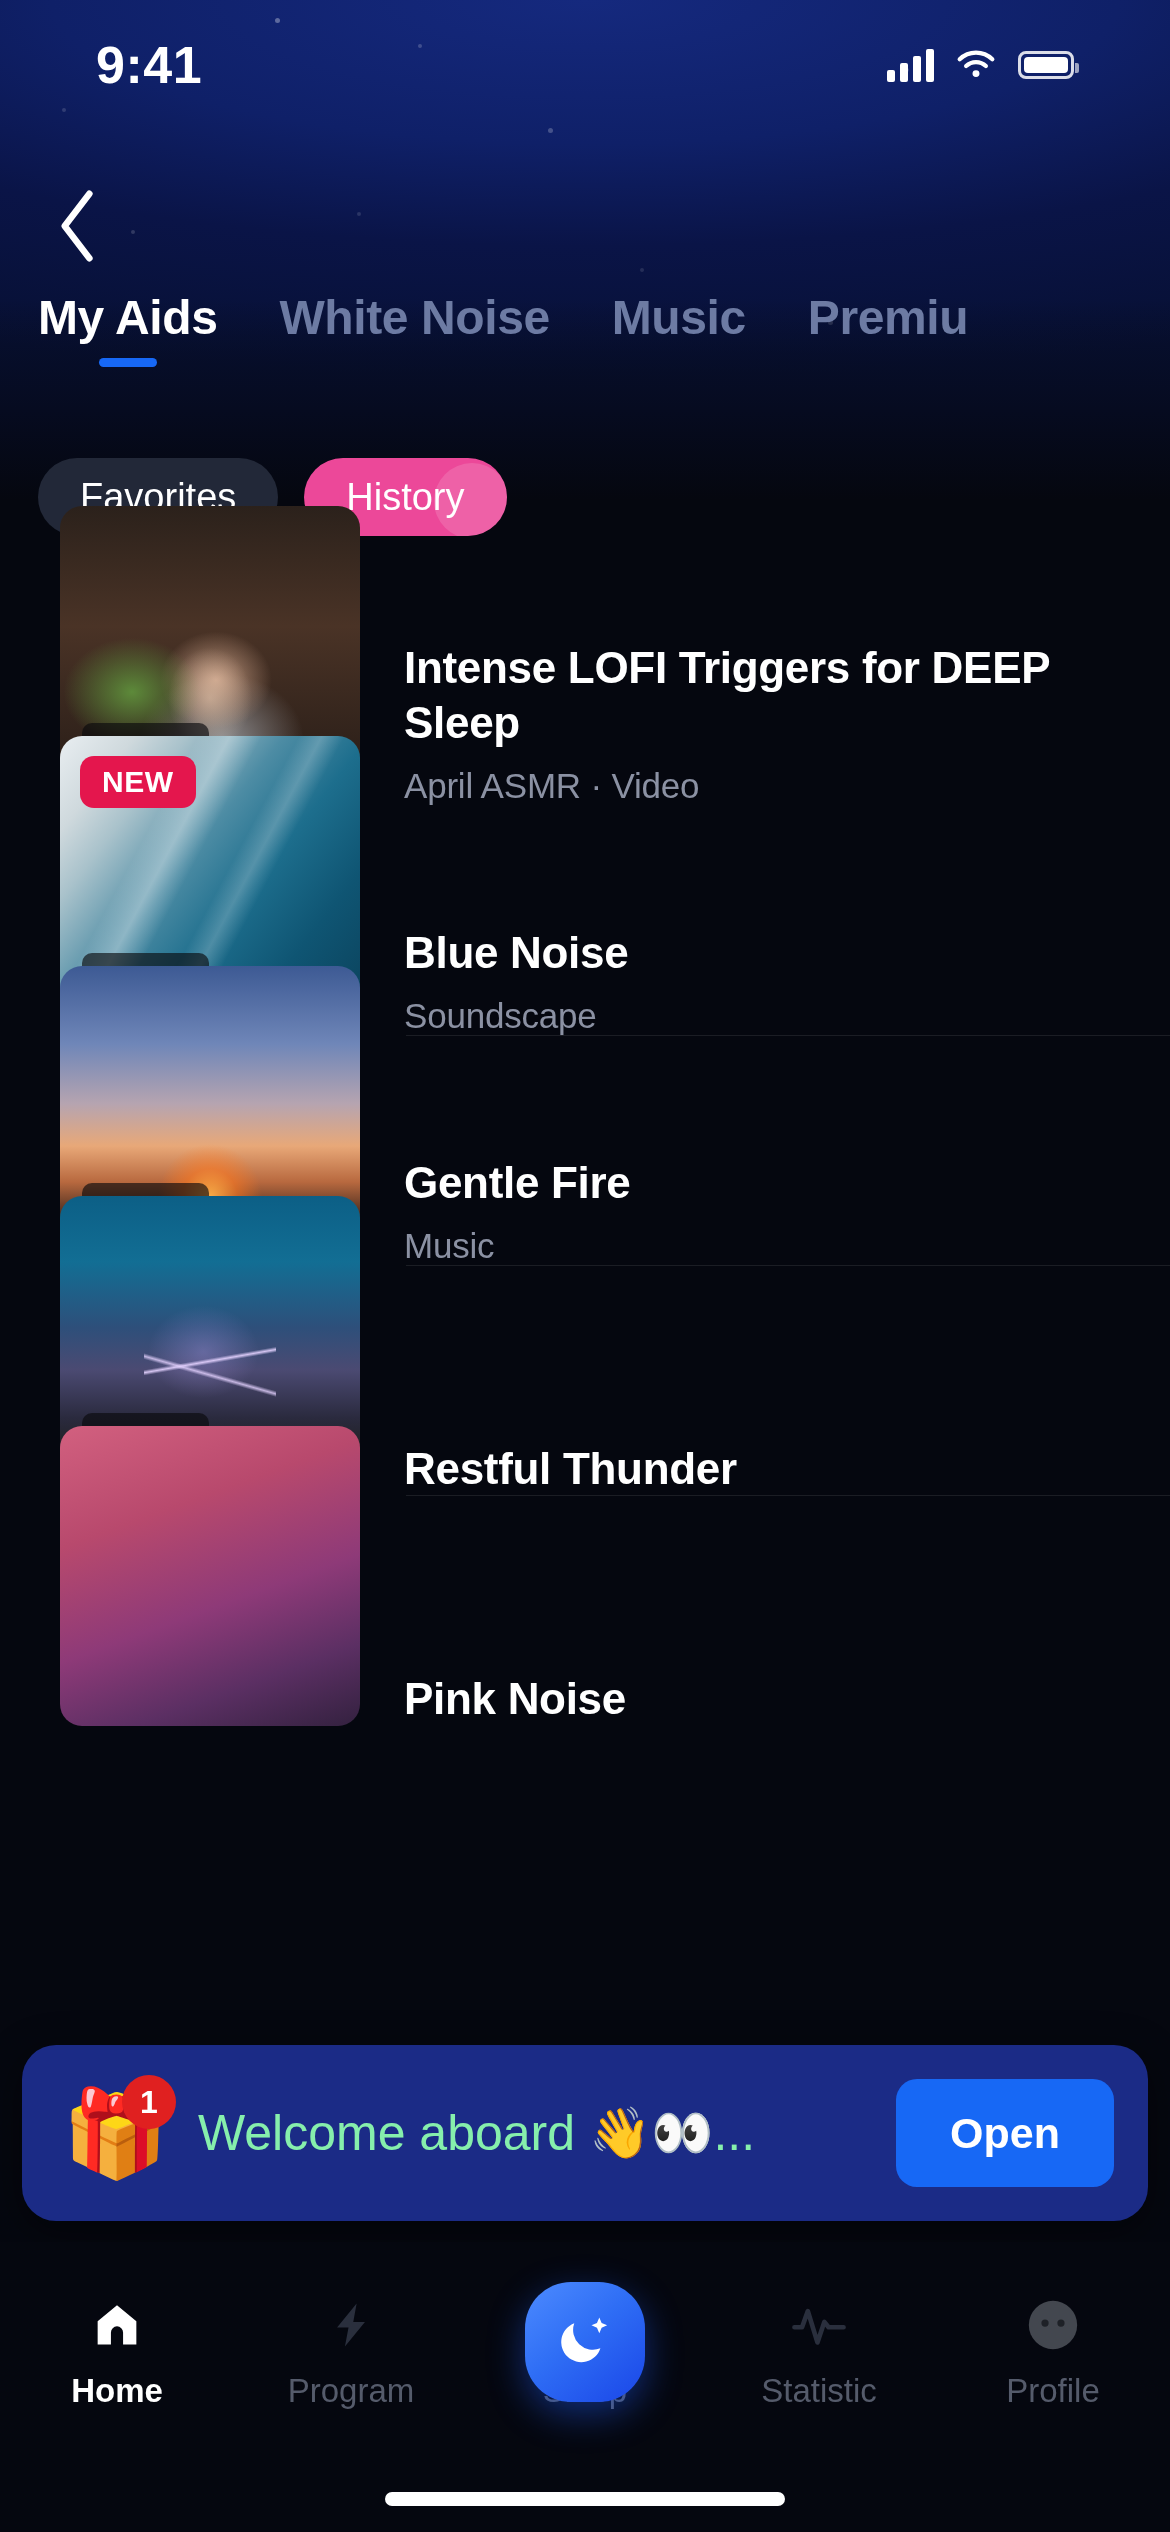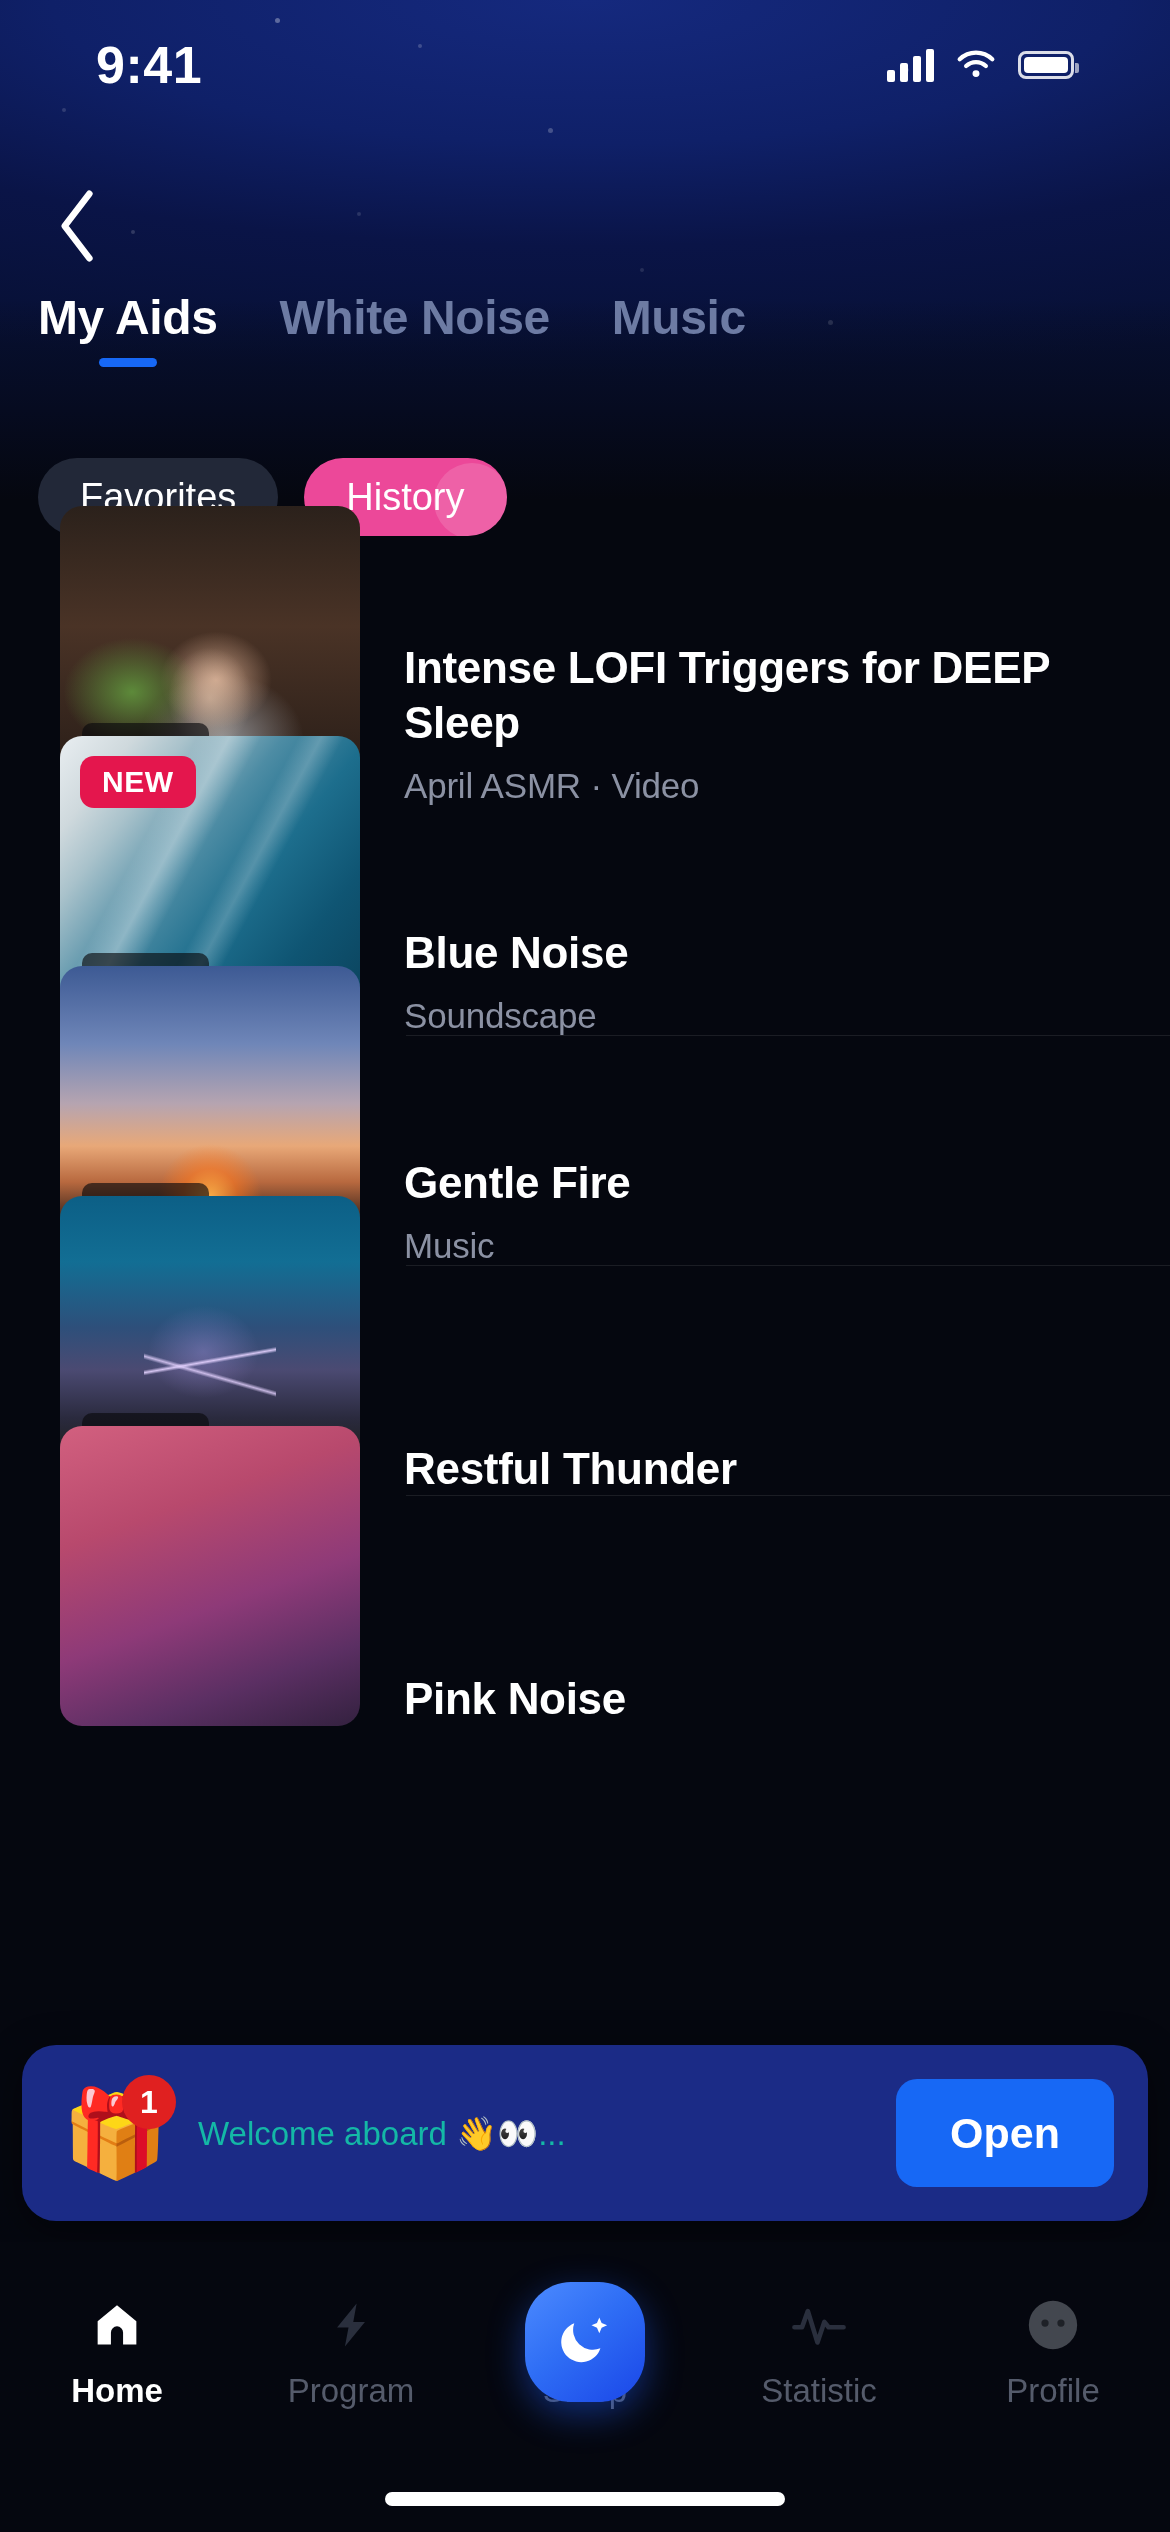--- a/index.html
+++ b/index.html
@@ -142,21 +142,21 @@
     box-shadow:0 10px 40px rgba(0,0,0,.45);
   }
   .gift { position:relative; width:108px; height:108px; flex:0 0 108px; }
   .gift-emoji { font-size:86px; line-height:108px; }
   .gift-count {
     position:absolute; right:-6px; top:-4px; width:54px; height:54px; border-radius:50%;
     background:#e02020; color:#fff; font-size:32px; font-weight:700;
     display:flex; align-items:center; justify-content:center;
   }
   .banner-text {
-    flex:1; color:#14b8a6; font-size:33px; font-weight:400; margin-left:18px;
+    flex:1; color:#86efac; font-size:50px; font-weight:400; margin-left:18px;
     white-space:nowrap; overflow:hidden; text-overflow:clip;
   }
   .open-btn {
     flex:0 0 auto; background:#1768f5; color:#fff; border:none;
     height:108px; padding:0 54px; border-radius:21px;
     font-size:43px; font-weight:600; font-family:"Liberation Sans", sans-serif;
   }
 
   
   .tabbar {
@@ -230,20 +230,23 @@
     <div class="tab active">
       <div class="tab-label">My Aids</div>
       <div class="tab-underline"></div>
     </div>
     <div class="tab">
       <div class="tab-label">White Noise</div>
     </div>
     <div class="tab">
       <div class="tab-label">Music</div>
     </div>
+    <div class="tab">
+      <div class="tab-label">Premiu</div>
+    </div>
   </div>
 
   <div class="chips">
     <div class="chip">
       <span>Favorites</span>
     </div>
     <div class="chip active">
       <span>History</span>
       <span class="ripple"></span>
     </div>

